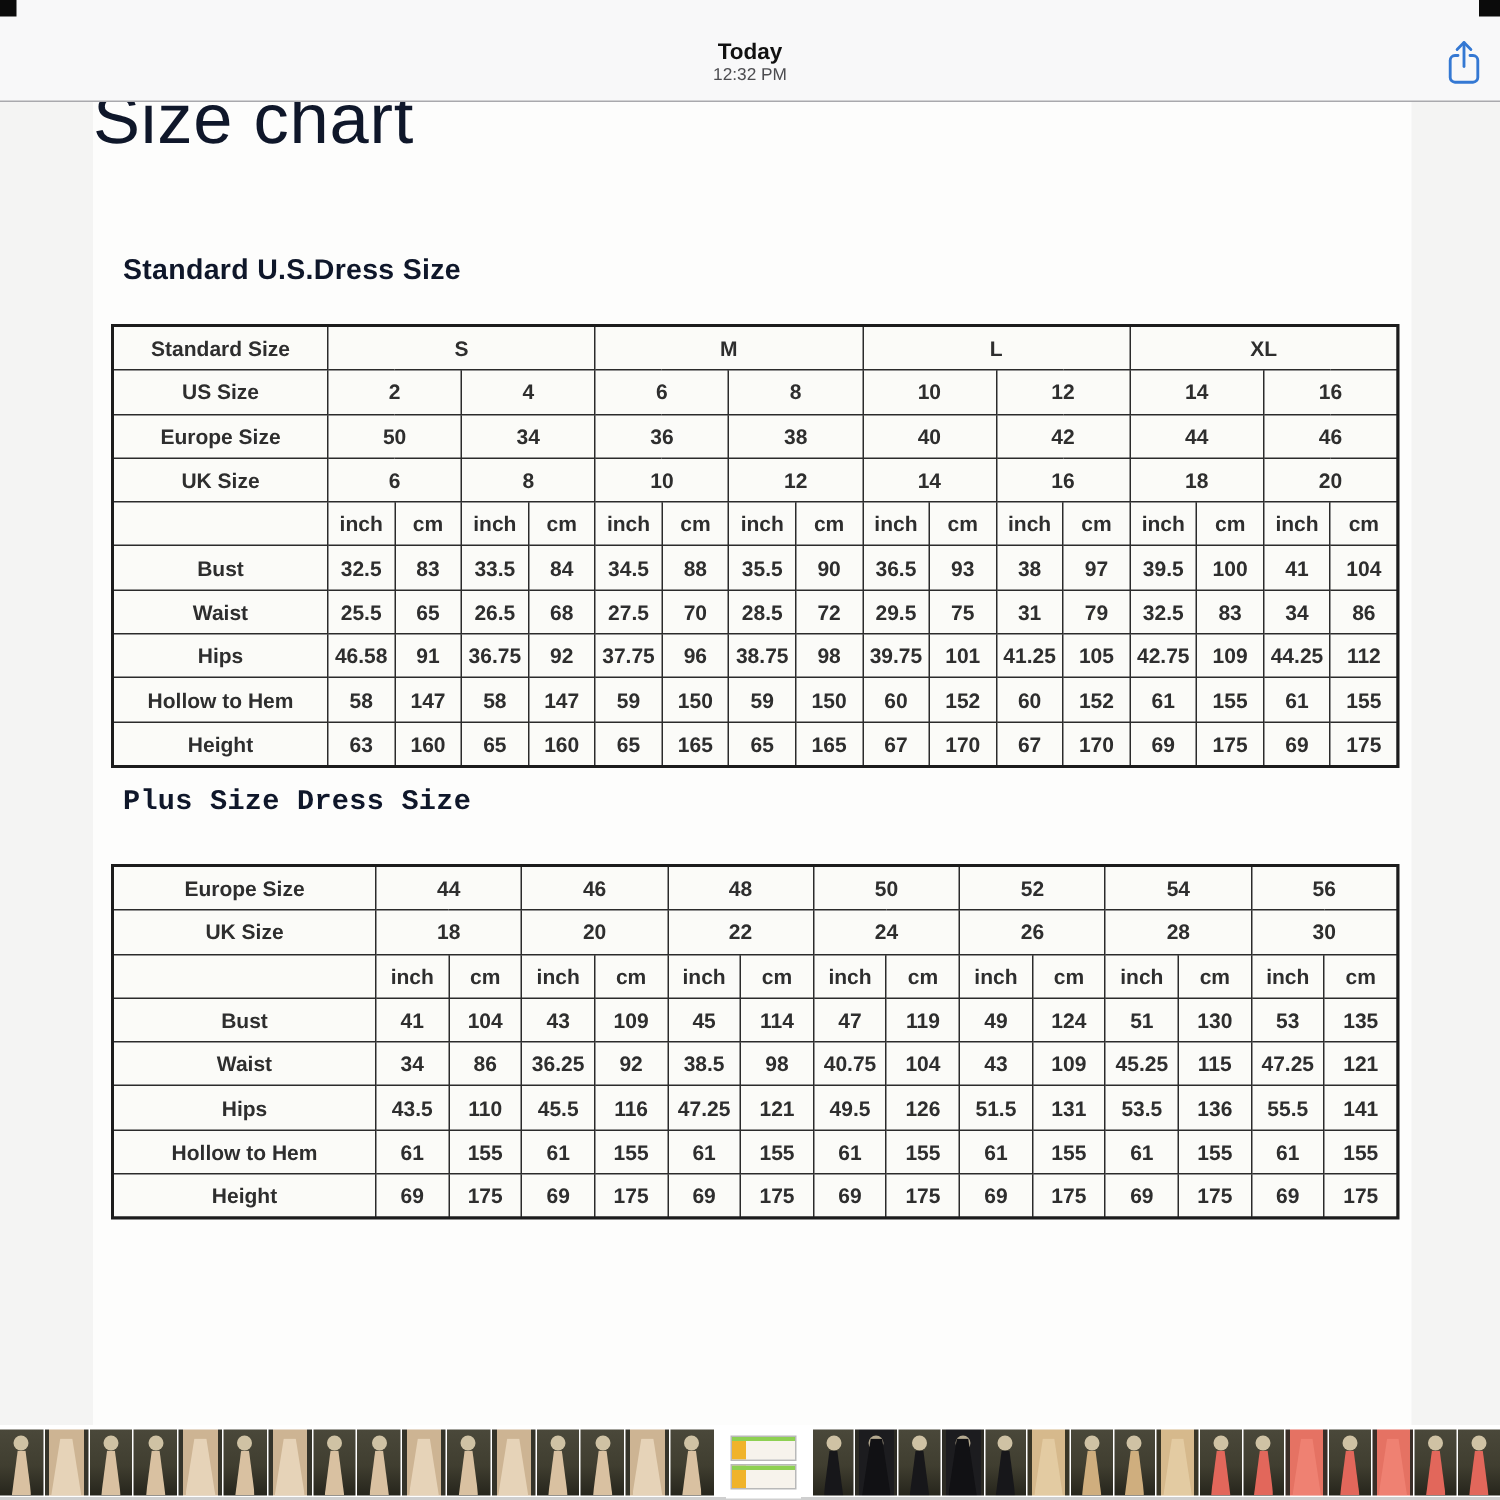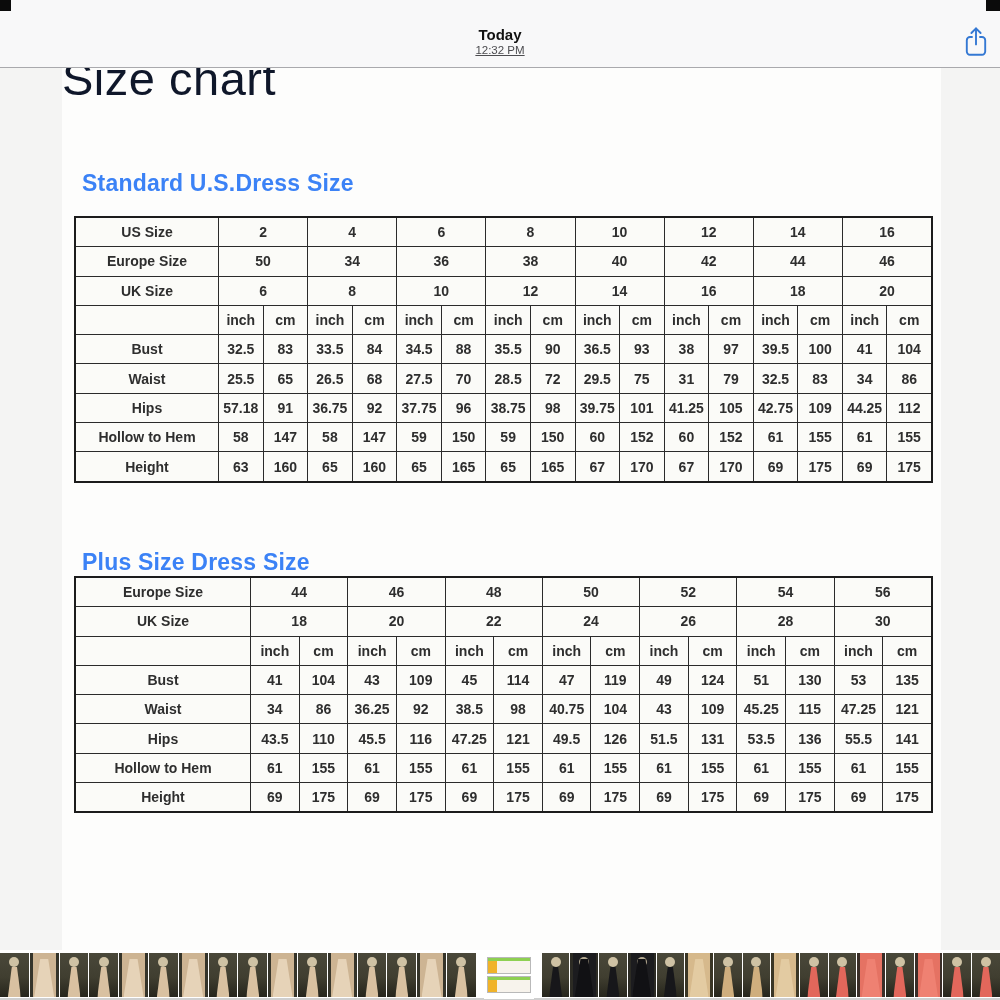--- a/index.html
+++ b/index.html
@@ -5,41 +5,41 @@
   * { margin:0; padding:0; box-sizing:border-box; }
   html,body { width:1000px; height:1000px; overflow:hidden;
               font-family:"Liberation Sans", sans-serif; background:#fff; }
 
   
   .toolbar { position:absolute; left:0; top:0; width:1000px; height:68px;
              background:#f8f8f9; border-bottom:1px solid #a9a9ad; z-index:30; }
   .tb-title { position:absolute; top:26px; left:0; width:100%; text-align:center;
               font-size:15px; font-weight:700; color:#111; }
   .tb-sub   { position:absolute; top:44px; left:0; width:100%; text-align:center;
-              font-size:11.5px; color:#4c4c50;text-decoration:underline; }
+              font-size:11.5px; color:#4c4c50; }
   .share-btn { position:absolute; right:10px; top:26px; width:28px; height:34px;
                background:none; border:none; cursor:pointer; }
   .corner { position:absolute; top:0; background:#0b0b0b; z-index:40; }
   .corner.l { left:0; width:11px; height:11px; }
   .corner.r { left:986px; width:14px; height:11px; }
 
   
   .photo { position:absolute; left:0; top:68px; width:1000px; height:882px;
            background:#fdfdfc; overflow:hidden; }
   .band { position:absolute; top:0; height:100%; background:#f4f4f3; }
   .band.l { left:0; width:62px; }
   .band.r { left:941px; width:59px; }
 
   .big-title { position:absolute; left:62px; top:-17px; font-size:47px;
                font-weight:400; color:#0f172a; letter-spacing:.5px; white-space:nowrap; }
 
-  .section-title { position:absolute; left:82px; font-size:23px; font-weight:700;
-                   color:#3b82f6; letter-spacing:.2px; }
+  .section-title { position:absolute; left:82px; font-size:19px; font-weight:700;
+                   color:#0f172a; letter-spacing:.2px; }
   .st-1 { top:102px; }
-  .st-2 { top:481px; }
+  .st-2 { top:455px;font-family:Liberation Mono, monospace; }
 
   .table-host { position:absolute; left:75px; }
   .th-0 { top:149px; }
   .th-1 { top:509px; }
 
   table.sizes { border-collapse:collapse; table-layout:fixed; width:857px;
                 outline:2px solid #1c1c1c; outline-offset:-1px; }
   table.sizes td { border:1px solid #2b2b2b; text-align:center; vertical-align:middle;
                    height:29.3px; overflow:hidden; color:#2e2e2e;
                    font-size:14px; font-weight:700; background:#fbfbf8; padding:0; }
@@ -128,20 +128,27 @@
           <col>
           <col>
           <col>
           <col>
           <col>
           <col>
           <col>
         </colgroup>
         <tbody>
           <tr>
+            <td class="lbl">Standard Size</td>
+            <td class="grp" colspan="4">S</td>
+            <td class="grp" colspan="4">M</td>
+            <td class="grp" colspan="4">L</td>
+            <td class="grp" colspan="4">XL</td>
+          </tr>
+          <tr>
             <td class="lbl">US Size</td>
             <td class="" colspan="2">2</td>
             <td class="" colspan="2">4</td>
             <td class="" colspan="2">6</td>
             <td class="" colspan="2">8</td>
             <td class="" colspan="2">10</td>
             <td class="" colspan="2">12</td>
             <td class="" colspan="2">14</td>
             <td class="" colspan="2">16</td>
           </tr>
@@ -219,21 +226,21 @@
             <td class="c-cm">75</td>
             <td class="c-inch">31</td>
             <td class="c-cm">79</td>
             <td class="c-inch">32.5</td>
             <td class="c-cm">83</td>
             <td class="c-inch">34</td>
             <td class="c-cm">86</td>
           </tr>
           <tr>
             <td class="lbl">Hips</td>
-            <td class="c-inch">57.18</td>
+            <td class="c-inch">46.58</td>
             <td class="c-cm">91</td>
             <td class="c-inch">36.75</td>
             <td class="c-cm">92</td>
             <td class="c-inch">37.75</td>
             <td class="c-cm">96</td>
             <td class="c-inch">38.75</td>
             <td class="c-cm">98</td>
             <td class="c-inch">39.75</td>
             <td class="c-cm">101</td>
             <td class="c-inch">41.25</td>

